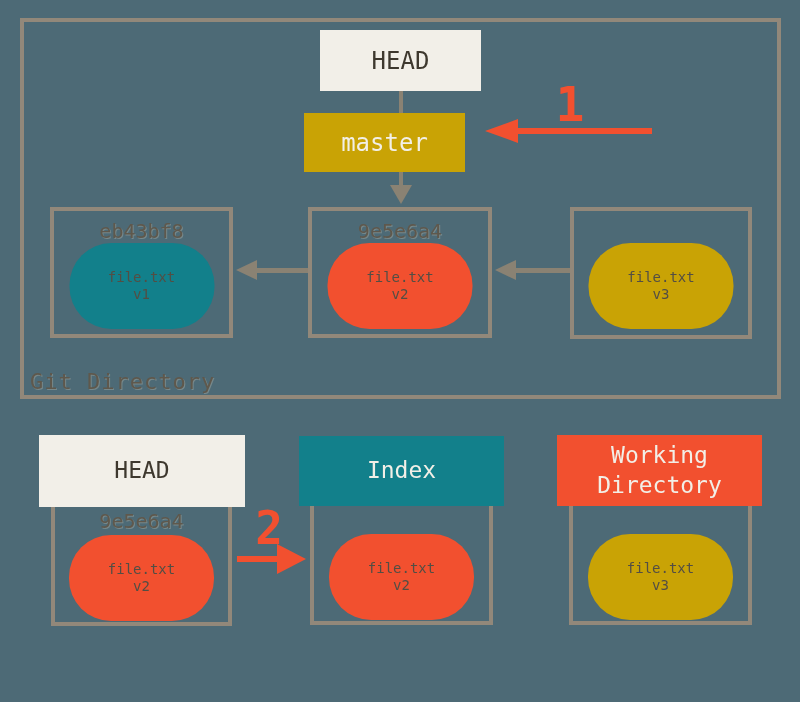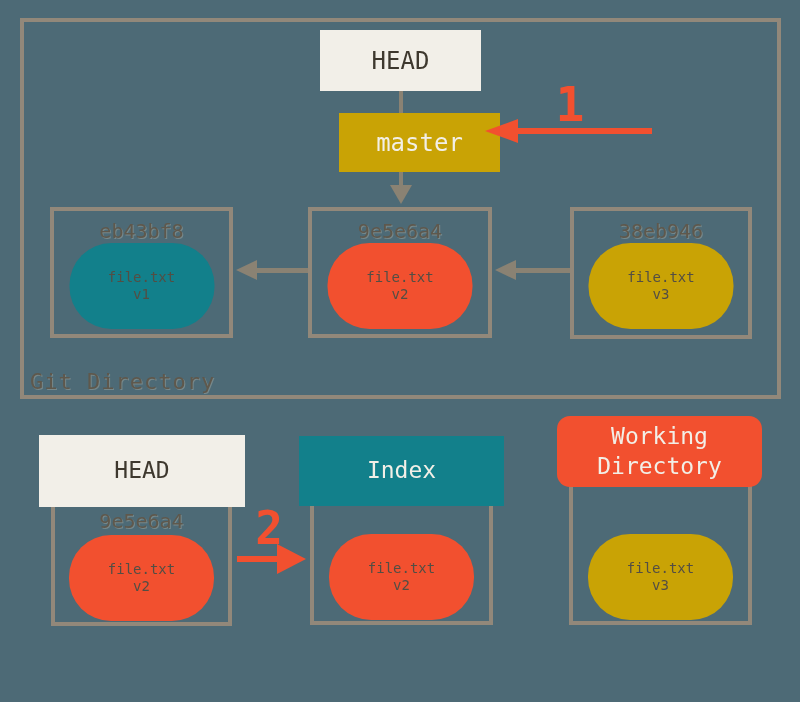--- a/index.html
+++ b/index.html
@@ -12,21 +12,21 @@
   .center { display:flex; align-items:center; justify-content:center; text-align:center; }
 
   .repo-box { left:20px; top:18px; width:761px; height:381px; border:4px solid var(--border); }
   .repo-label {
     left:30px; top:369px; font-size:22px; letter-spacing:1px;
     color:var(--hash_text); text-shadow:1px 1px 0 rgba(225,215,195,0.28);
   }
 
   .ref-box { font-size:24px; }
   .head-top  { left:320px; top:30px;  width:161px; height:61px; background:var(--cream); color:var(--dark_text); }
-  .master    { left:339px; top:113px; width:161px; height:59px; background:var(--gold);  color:var(--light_text); }
+  .master    { left:304px; top:113px; width:161px; height:59px; background:var(--gold);  color:var(--light_text); }
 
   .vline { width:4px; background:var(--gray_arrow); }
   .link-head-master { left:399px; top:91px;  height:22px; }
   .link-master-commit { left:399px; top:172px; height:14px; }
   .tri-down {
     left:390px; top:185px; width:0; height:0;
     border-left:11px solid transparent; border-right:11px solid transparent;
     border-top:19px solid var(--gray_arrow);
   }
 
@@ -76,21 +76,21 @@
   .bcommit-2 { left:310px; top:462px; width:183px; height:163px; }
   .bcommit-3 { left:569px; top:462px; width:183px; height:163px; }
   .bhash-1   { left:51px;  top:509px; width:181px; }
   .bblob-1   { left:69px;  top:535px; }
   .bblob-2   { left:329px; top:534px; }
   .bblob-3   { left:588px; top:534px; }
 
   .overlay { font-size:23px; line-height:1.3; }
   .ov-head  { left:39px;  top:435px; width:206px; height:72px; background:var(--cream); color:var(--dark_text); }
   .ov-index { left:299px; top:436px; width:205px; height:70px; background:var(--teal); color:var(--light_text); }
-  .ov-wd    { left:557px; top:416px; width:205px; height:71px; background:var(--red);  color:var(--light_text); padding:12px 28px;border-radius:13px; }
+  .ov-wd    { left:557px; top:435px; width:205px; height:71px; background:var(--red);  color:var(--light_text); padding:12px 28px; }
 
   .step2-label { left:248px; top:501px; width:42px; font-size:46px; }
   .step2-line  { left:237px; top:556px; width:42px; height:6px; background:var(--red); }
   .step2-head  {
     left:277px; top:544px; width:0; height:0;
     border-top:15px solid transparent; border-bottom:15px solid transparent;
     border-left:29px solid var(--red);
   }
 
   .command {
@@ -135,21 +135,20 @@
     <div class="hash">9e5e6a4</div>
     <div class="blob in-box center red-bg">
       <div>
         <div>file.txt</div>
         <div>v2</div>
       </div>
     </div>
   </div>
 
   <div class="abs cbox commit-3">
-    <div class="hash">38eb946</div>
     <div class="blob in-box center gold-bg">
       <div>
         <div>file.txt</div>
         <div>v3</div>
       </div>
     </div>
   </div>
 
   <div class="abs tri-left-gray arrow-a-head"></div>
   <div class="abs hline-gray arrow-a-line"></div>

